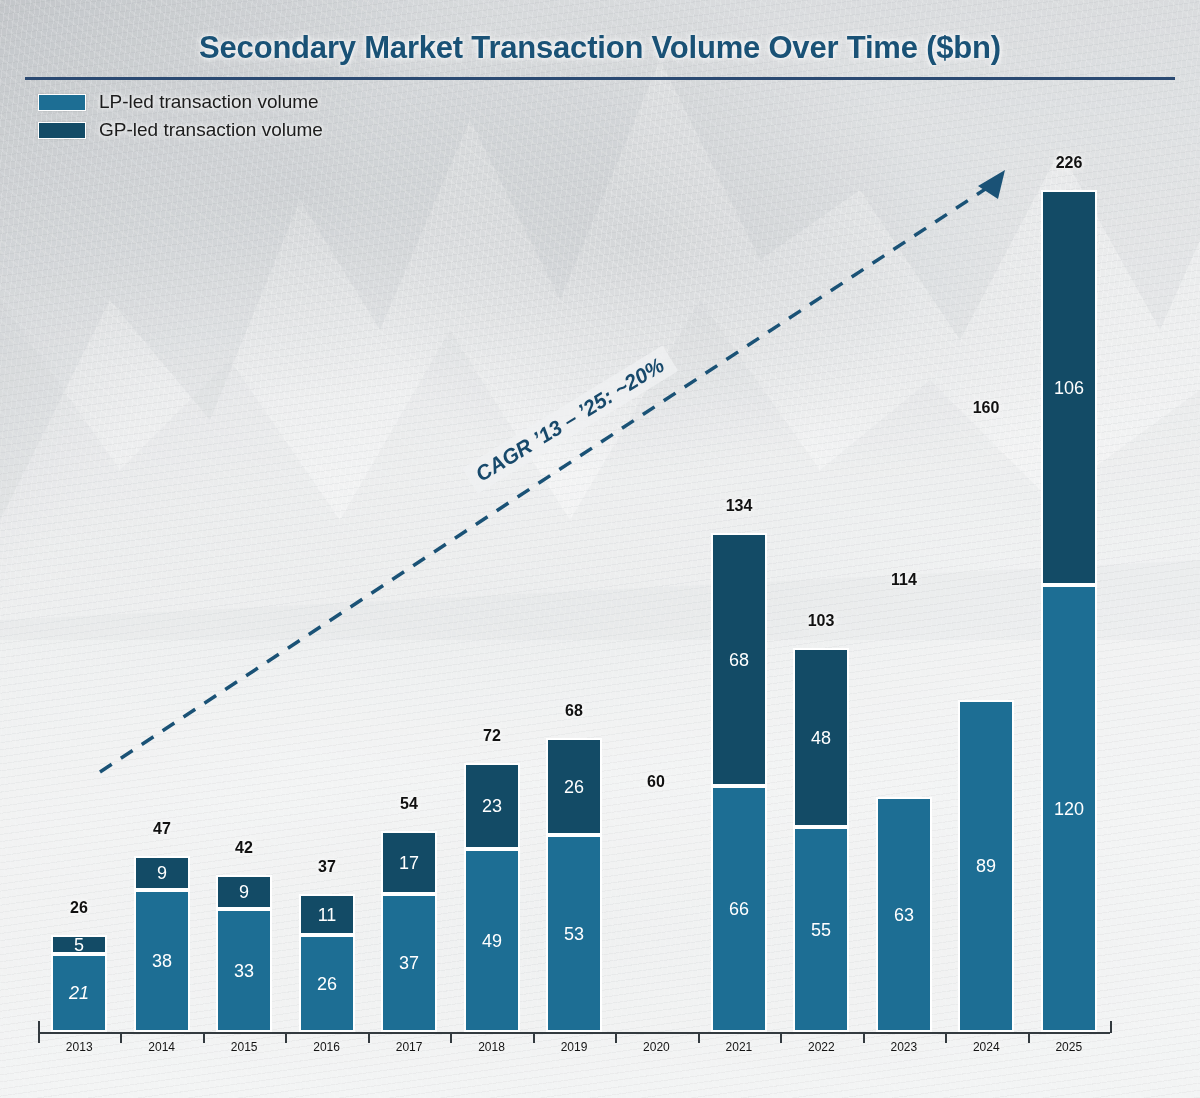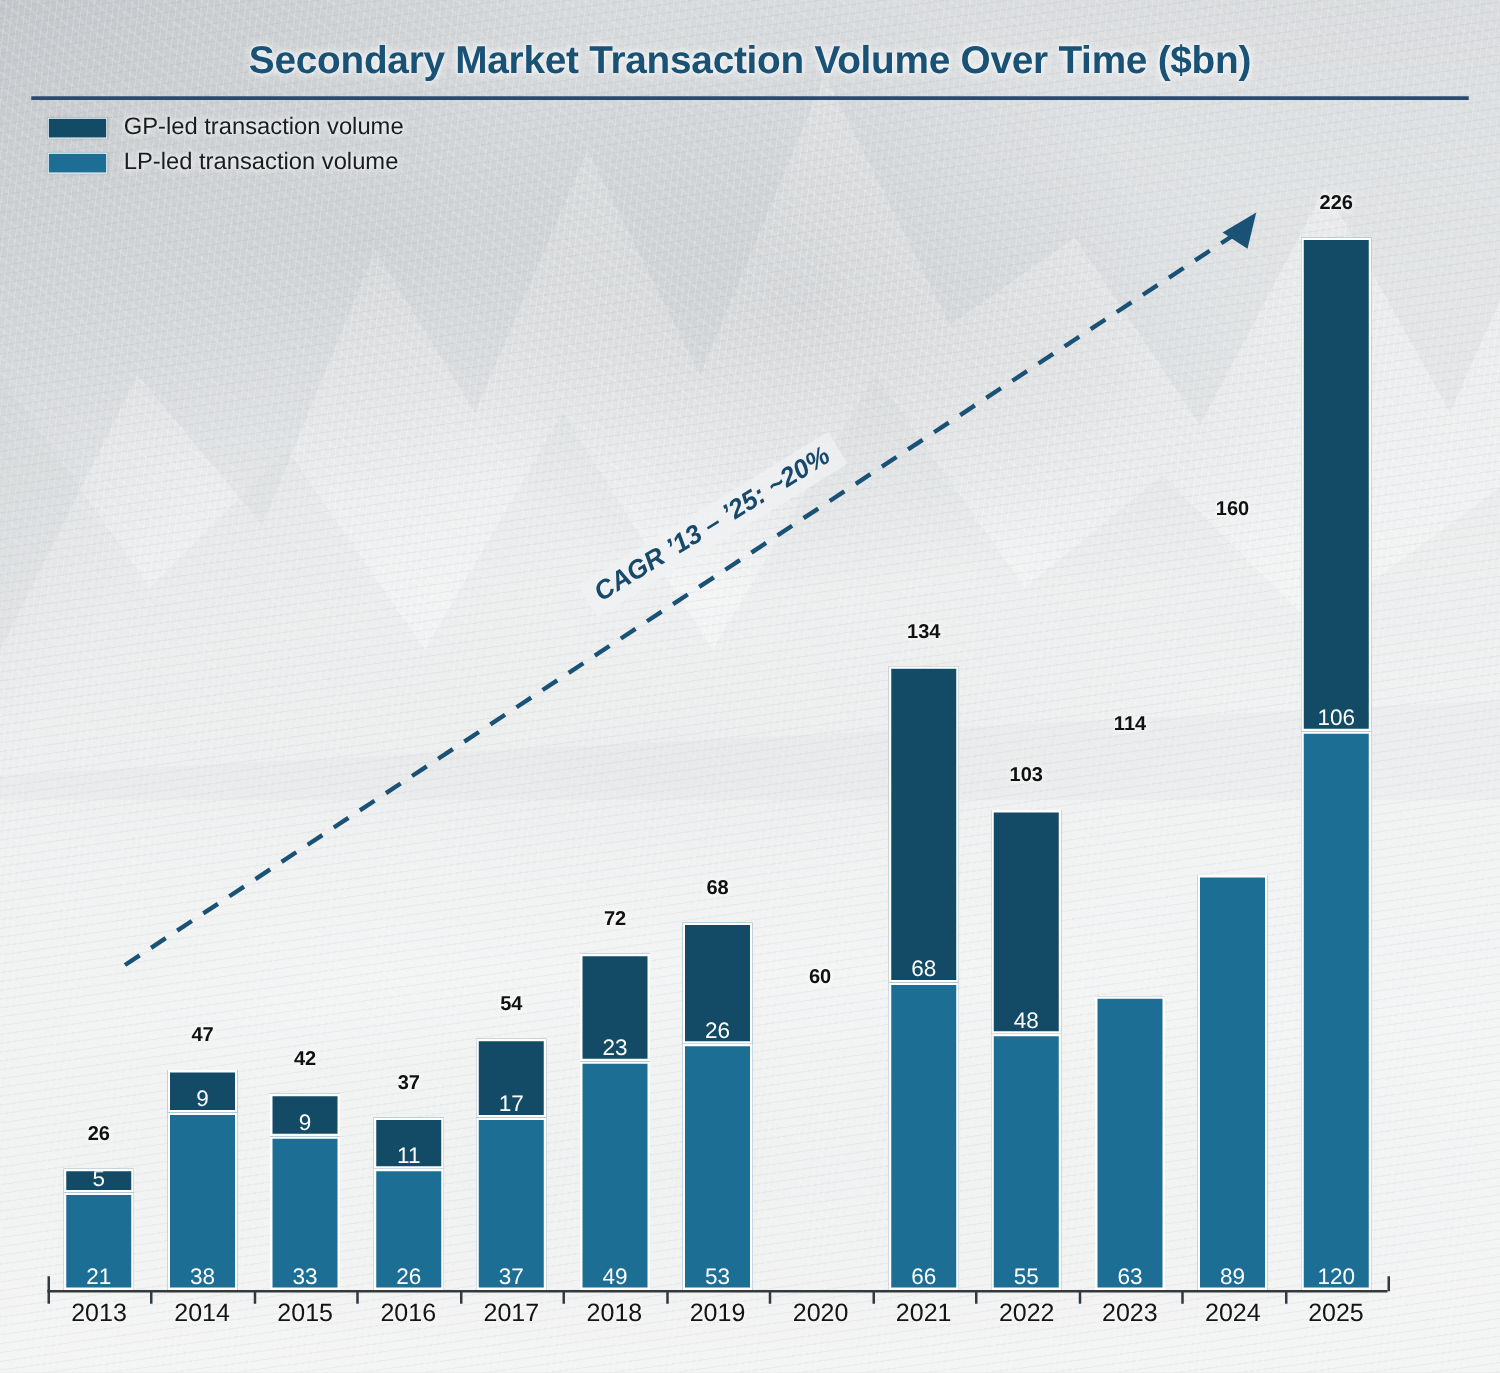--- a/index.html
+++ b/index.html
@@ -64,21 +64,21 @@
     font-size: 19px; color: #1c1c1c;
     text-shadow: 0 0 4px rgba(255,255,255,0.95), 0 0 8px rgba(255,255,255,0.8);
   }
 
   
   #plot { position: absolute; left: 0; top: 0; width: 1200px; height: 1098px; z-index: 4; }
   .bar-col { position: absolute; bottom: 66px; }
   .seg {
     position: absolute; left: 0; width: 100%;
     border: 2px solid #ffffff;
-    display: flex; align-items: flex-end; justify-content: center;
+    display: flex; align-items: center; justify-content: center;
     overflow: hidden;
   }
   .seg-lp { background: #1d6e94; }
   .seg-gp { background: #134b66; }
   .seg-label {
     font-size: 18px; color: #ffffff; line-height: 1;
     white-space: nowrap;
   }
   .bar-total {
     position: absolute; left: 50%; transform: translateX(-50%);
@@ -95,21 +95,21 @@
   .axis-tick {
     position: absolute; top: 1032px; width: 2px; height: 11px;
     background: #333a3f; z-index: 6;
   }
   .axis-cap {
     position: absolute; top: 1021px; width: 2px; height: 12px;
     background: #333a3f; z-index: 6;
   }
   .x-label {
     position: absolute; top: 1040px; width: 82px;
-    text-align: center; font-size: 20px; color: #141414;
+    text-align: center; font-size: 12px; color: #141414;
     z-index: 6;
     text-shadow: 0 0 4px rgba(255,255,255,0.9);
   }
 
   
   #cagr-layer { position: absolute; inset: 0; z-index: 7; pointer-events: none; }
   #cagr-text {
     position: absolute;
     left: 470px; top: 466px;
     transform-origin: left center;
@@ -135,32 +135,32 @@
   <polygon points="0,620 1200,560 1200,1098 0,1098" fill="#c8ccce" opacity="0.30"></polygon>
 </svg>
 
 <div id="title-block">
   <div id="chart-title">Secondary Market Transaction Volume Over Time ($bn)</div>
   <div id="title-rule"></div>
 </div>
 
 <div id="legend">
   <div class="legend-row">
+    <span class="legend-swatch seg-lp"></span>
+    <span class="legend-label">LP-led transaction volume</span>
+  </div>
+  <div class="legend-row">
     <span class="legend-swatch seg-gp"></span>
     <span class="legend-label">GP-led transaction volume</span>
   </div>
-  <div class="legend-row">
-    <span class="legend-swatch seg-lp"></span>
-    <span class="legend-label">LP-led transaction volume</span>
-  </div>
 </div>
 
 <div id="plot">
     <div class="bar-col" style="left: 51px; width: 56px; height: 97px;">
-      <div class="seg seg-lp" style="bottom: 0px; height: 78px;">
+      <div class="seg seg-lp" style="bottom: 0px; height: 78px; font-style: italic;">
         <span class="seg-label">21</span>
       </div>
       <div class="seg seg-gp" style="bottom: 78px; height: 19px;">
         <span class="seg-label">5</span>
       </div>
     </div>
     <div class="bar-total" style="left: 79px; top: 899px;">26</div>
     <div class="bar-col" style="left: 134px; width: 56px; height: 176px;">
       <div class="seg seg-lp" style="bottom: 0px; height: 142px;">
         <span class="seg-label">38</span>

